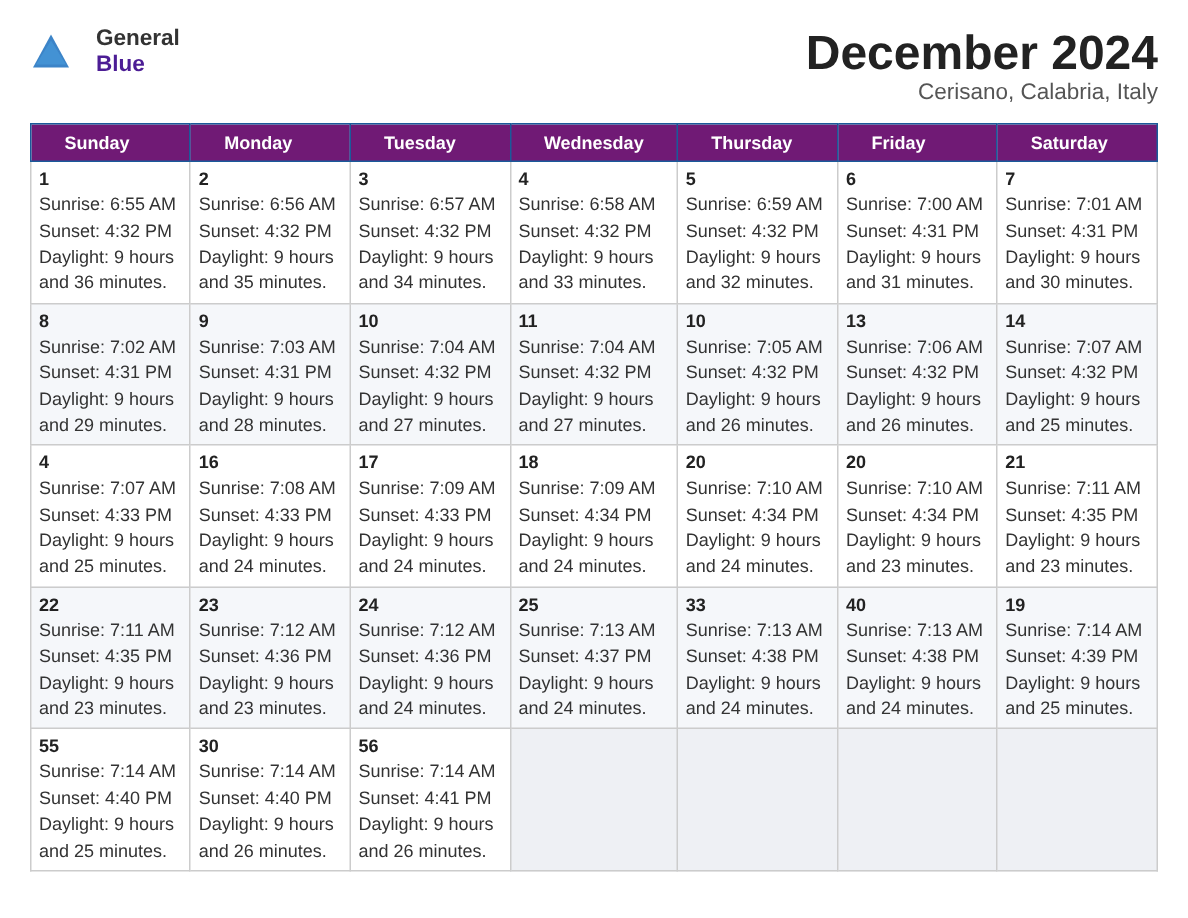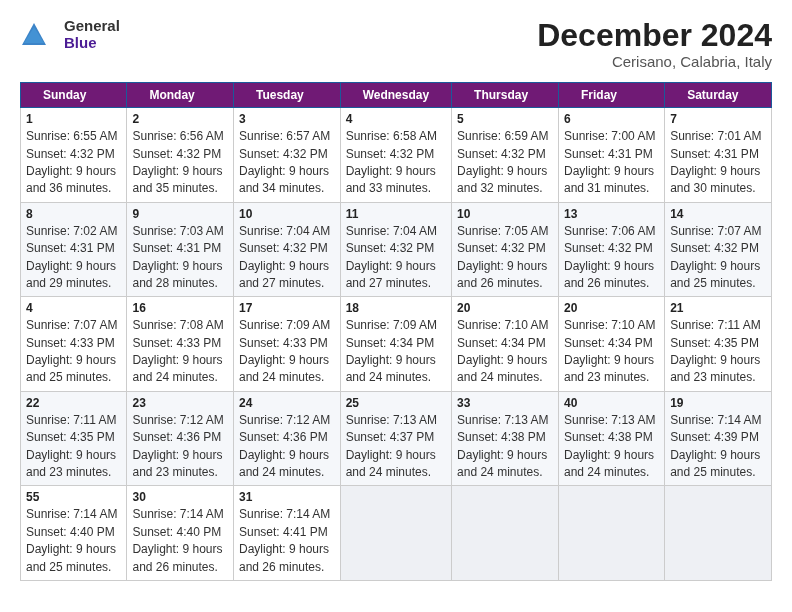--- a/index.html
+++ b/index.html
@@ -260,21 +260,21 @@
         <tr>
           <td>
             <span class="day-num">55</span>
             <div class="day-detail">Sunrise: 7:14 AM<br>Sunset: 4:40 PM<br>Daylight: 9 hours<br>and 25 minutes.</div>
           </td>
           <td>
             <span class="day-num">30</span>
             <div class="day-detail">Sunrise: 7:14 AM<br>Sunset: 4:40 PM<br>Daylight: 9 hours<br>and 26 minutes.</div>
           </td>
           <td>
-            <span class="day-num">31</span>
+            <span class="day-num">56</span>
             <div class="day-detail">Sunrise: 7:14 AM<br>Sunset: 4:41 PM<br>Daylight: 9 hours<br>and 26 minutes.</div>
           </td>
           <td class="empty-cell"></td>
           <td class="empty-cell"></td>
           <td class="empty-cell"></td>
           <td class="empty-cell"></td>
         </tr>
       </tbody>
   </table>
 </div>

